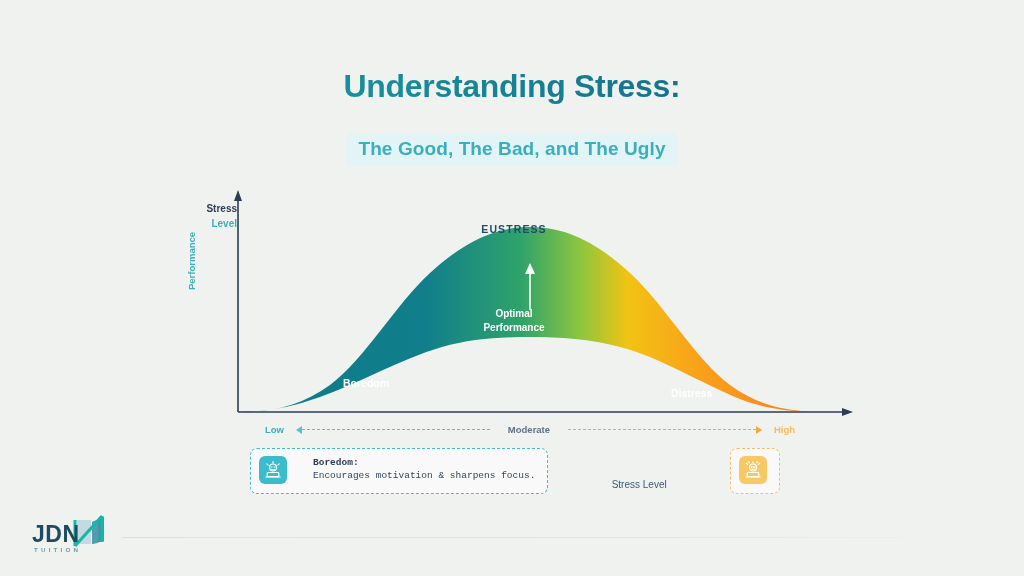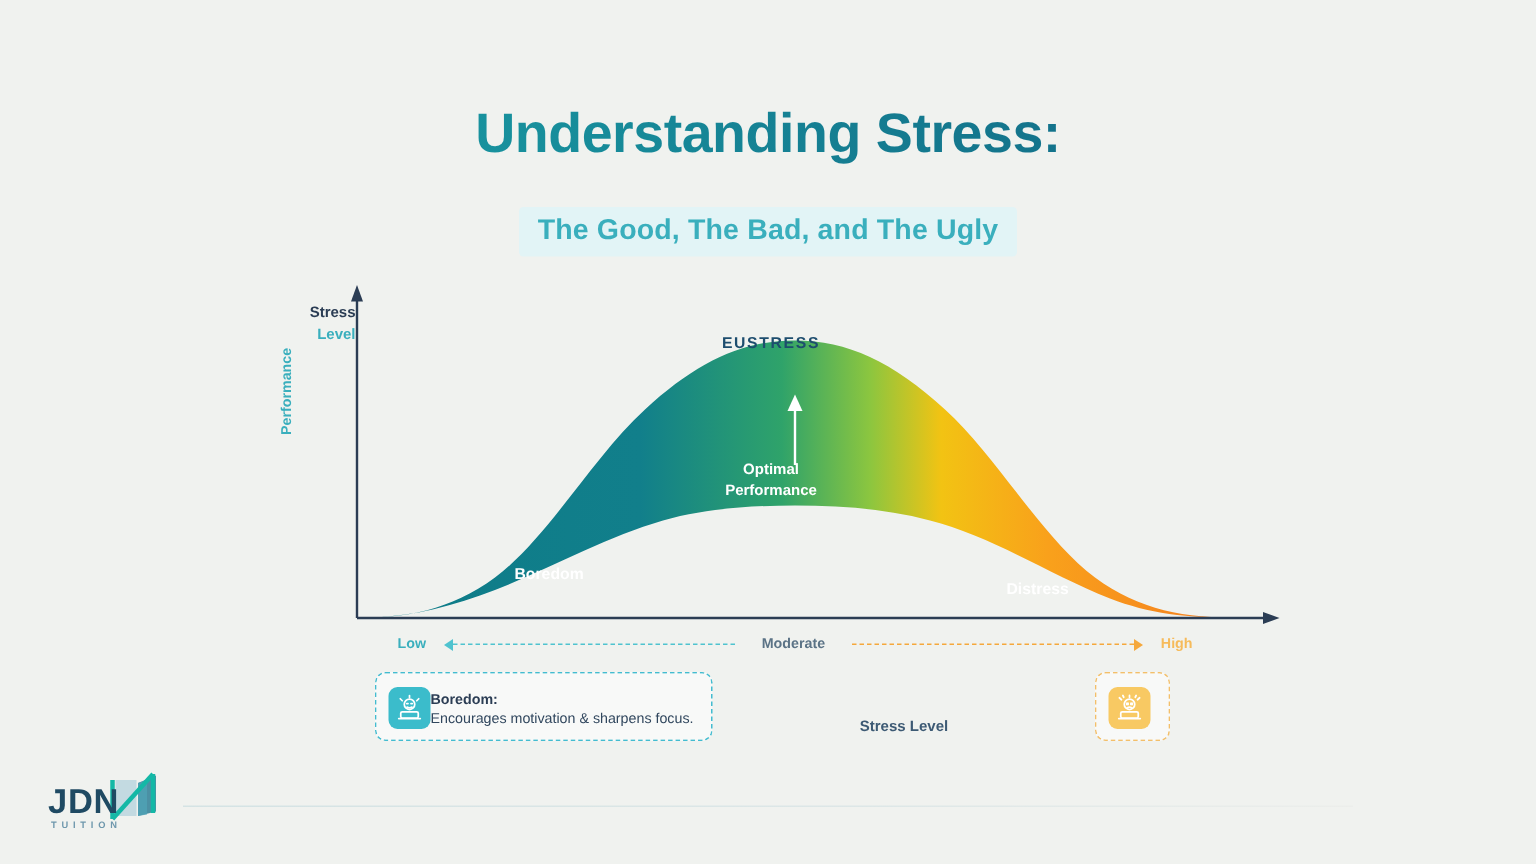--- a/index.html
+++ b/index.html
@@ -18,21 +18,21 @@
   
   .header {
     position: absolute;
     top: 0;
     left: 0;
     width: 1024px;
     text-align: center;
     padding-top: 68px;
   }
   .title {
-    font-size: 37px;
+    font-size: 32px;
     font-weight: bold;
     letter-spacing: -0.3px;
     margin: 0;
     background: linear-gradient(90deg, #1aa0a8 0%, #18949f 28%, #14788e 62%, #125f80 100%);
     -webkit-background-clip: text;
     background-clip: text;
     color: transparent;
     -webkit-text-fill-color: transparent;
   }
   .subtitle-wrap {
@@ -170,27 +170,28 @@
     left: 250px;
     top: 448px;
     width: 530px;
     height: 46px;
     display: flex;
     align-items: center;
     justify-content: space-between;
   }
   .card {
     display: flex;
-    align-items: flex-end;
-    gap: 0;
+    align-items: flex-start;
+    gap: 26px;
     padding: 7px 12px 7px 8px;
     border-radius: 7px;
     background: rgba(255,255,255,0.55);
     height: 30px;
     box-sizing: content-box;
+    font-family: Liberation Mono, monospace;
   }
   .card.teal   { border: 1.4px dashed #43bcd0; }
   .card.orange { border: 1.4px dashed #f3bf6a; }
   .card-icon {
     width: 28px; height: 28px;
     border-radius: 6px;
     flex: 0 0 28px;
     display: flex;
     align-items: center;
     justify-content: center;
@@ -204,21 +205,21 @@
     color: #2b3d54;
     display: block;
   }
   .card-desc {
     font-size: 9.5px;
     color: #31475e;
     display: block;
   }
   .center-label {
     font-size: 10px;
-    font-weight: bold;
+    font-weight: normal;
     color: #3d5a74;
     white-space: nowrap;
     padding: 0 8px;
     margin-top: 26px;
   }
 
   
   .footer {
     position: absolute;
     left: 0;

